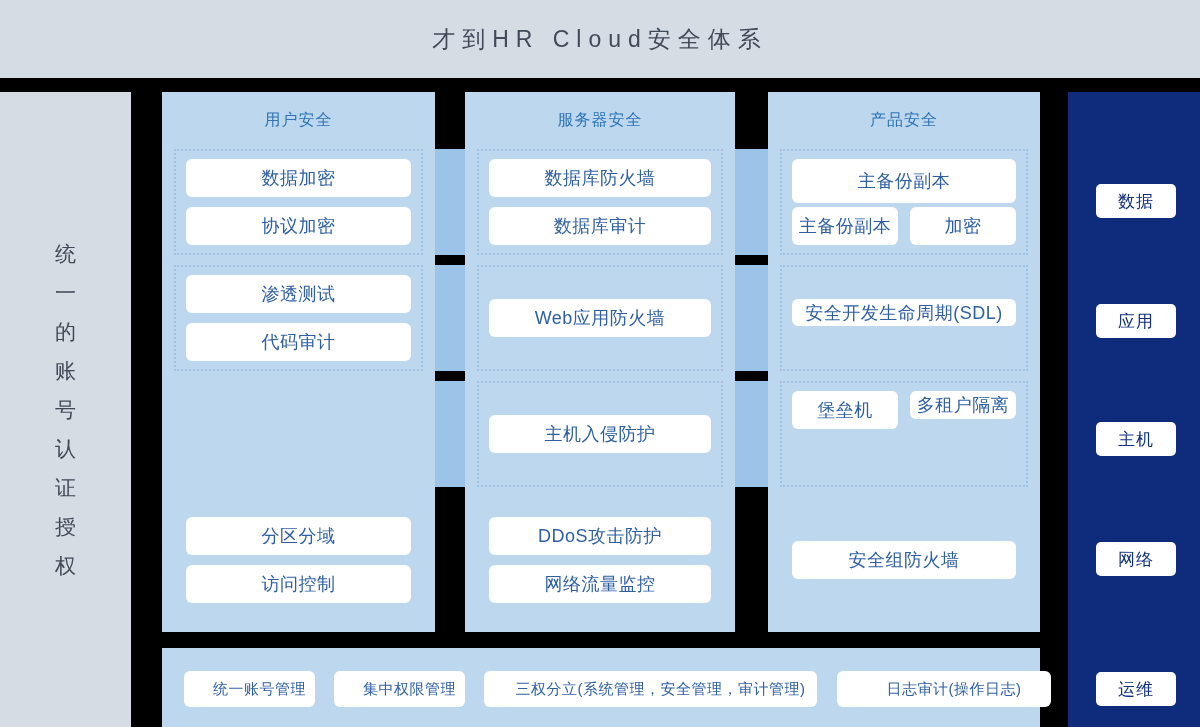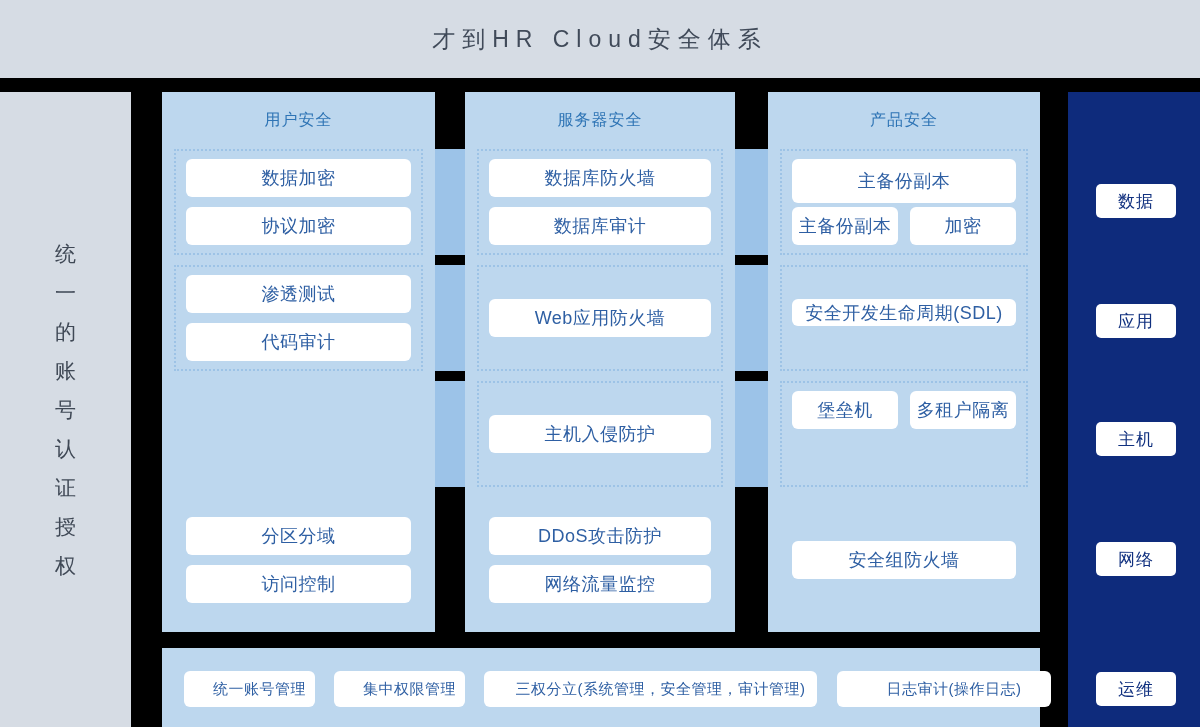--- a/index.html
+++ b/index.html
@@ -192,21 +192,21 @@
         </div>
         <div class="rowband dashed" style="position: absolute; left: 12px; width: 248px; top: 173px; height: 106px;">
           <div class="card" style="left: 10px; width: 224px; height: 27px; top: 32px;">
             <span>安全开发生命周期(SDL)</span>
           </div>
         </div>
         <div class="rowband dashed" style="position: absolute; left: 12px; width: 248px; top: 289px; height: 106px;">
           <div class="card" style="left: 10px; width: 106px; height: 38px; top: 8px;">
             <span>堡垒机</span>
           </div>
-          <div class="card" style="left: 128px; width: 106px; height: 38px; top: 8px; justify-content: center;">
+          <div class="card" style="left: 128px; width: 106px; height: 28px; top: 8px; justify-content: center;">
             <span>多租户隔离</span>
           </div>
         </div>
         <div class="rowband plain" style="position: absolute; left: 12px; width: 248px; top: 405px; height: 126px;">
           <div class="card" style="left: 10px; width: 224px; height: 38px; top: 42px;">
             <span>安全组防火墙</span>
           </div>
         </div>
       </div>
     </div>

